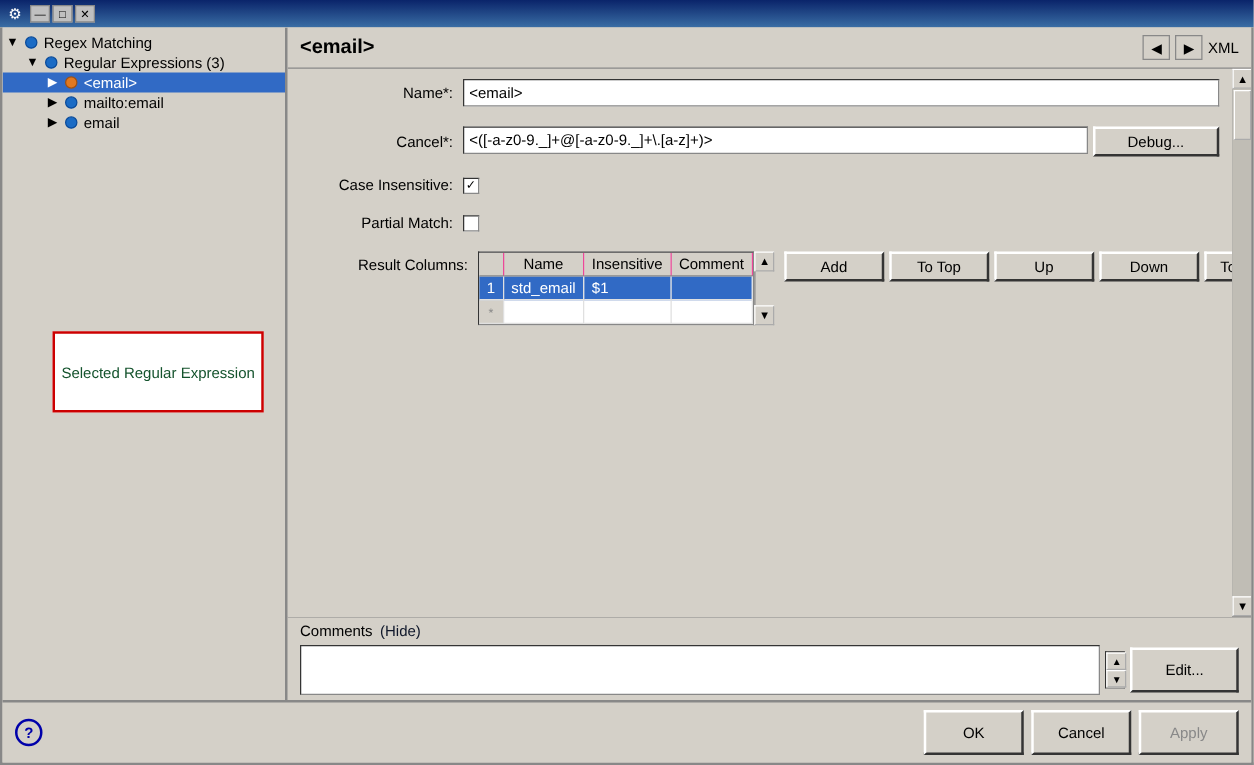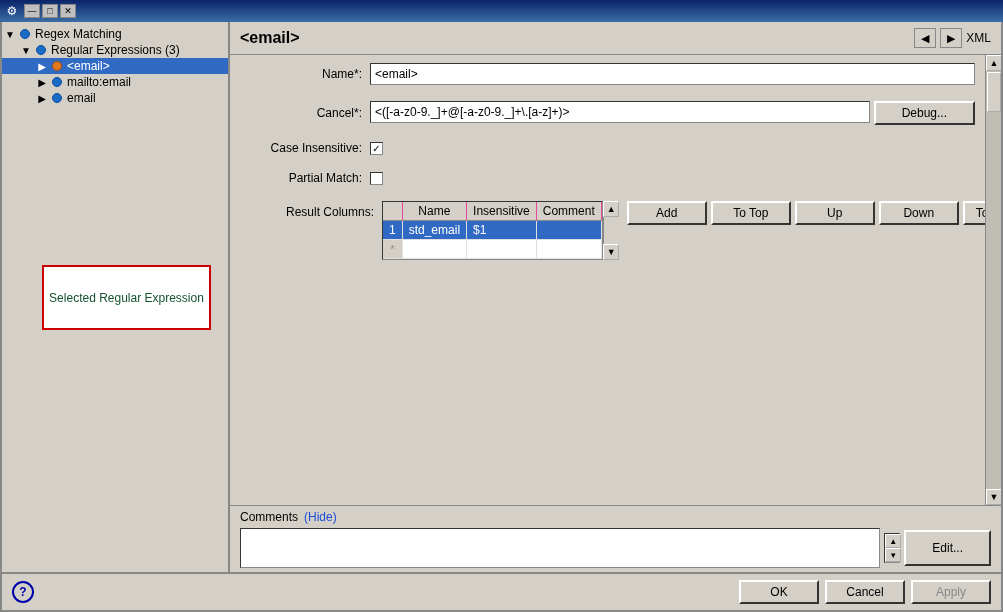--- a/index.html
+++ b/index.html
@@ -412,21 +412,21 @@
       display: flex;
       align-items: center;
       gap: 6px;
       margin-bottom: 4px;
     }
     .comments-label {
       font-size: 12px;
       color: #000;
     }
     .hide-link {
-      color: #1d4ed8;
+      color: #0f172a;
       cursor: pointer;
       text-decoration: none;
       font-size: 12px;
     }
     .comments-input-row {
       display: flex;
       align-items: center;
       gap: 4px;
     }
     .comments-textarea {
@@ -468,21 +468,21 @@
       font-weight: bold;
       font-size: 12px;
       cursor: pointer;
     }
     .bottom-buttons {
       display: flex;
       gap: 6px;
     }
     .bottom-btn {
       width: 80px;
-      height: 24px;
+      height: 36px;
       background: #d4d0c8;
       border: 2px outset #fff;
       border-right-color: #888;
       border-bottom-color: #888;
       cursor: pointer;
       font-size: 12px;
       font-family: inherit;
     }
     .bottom-btn.disabled {
       color: #888;

